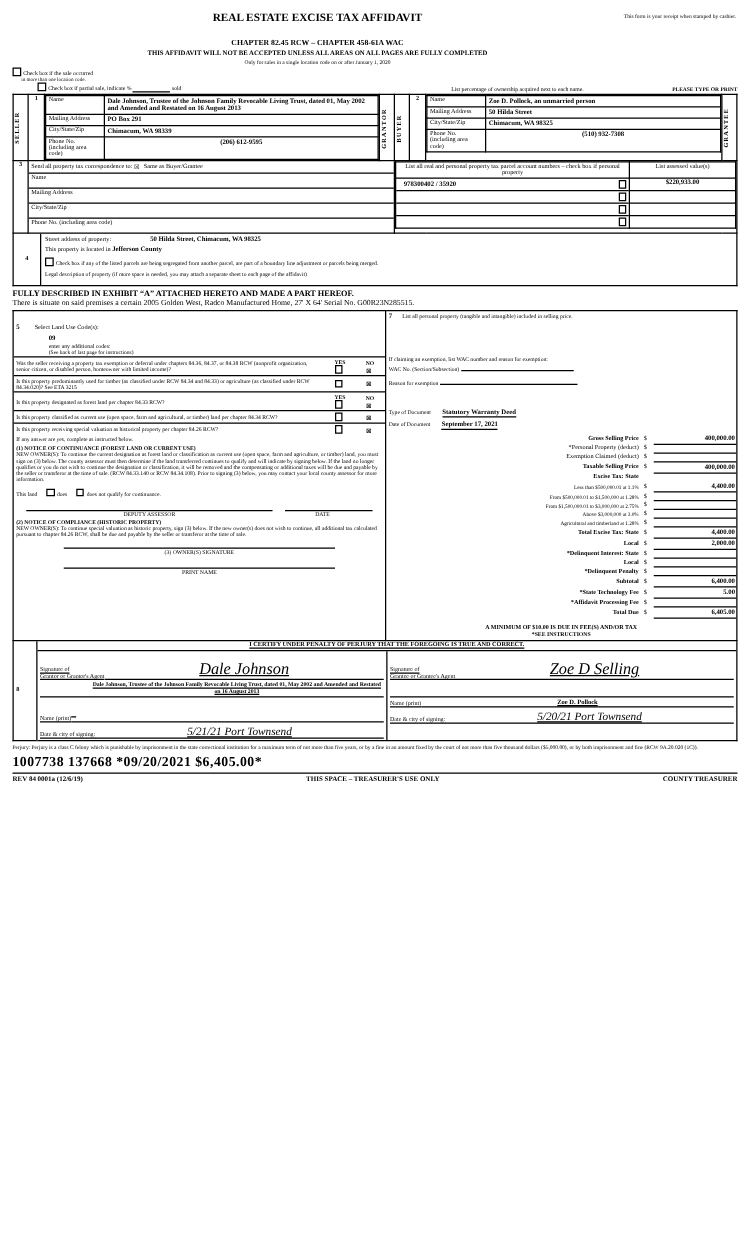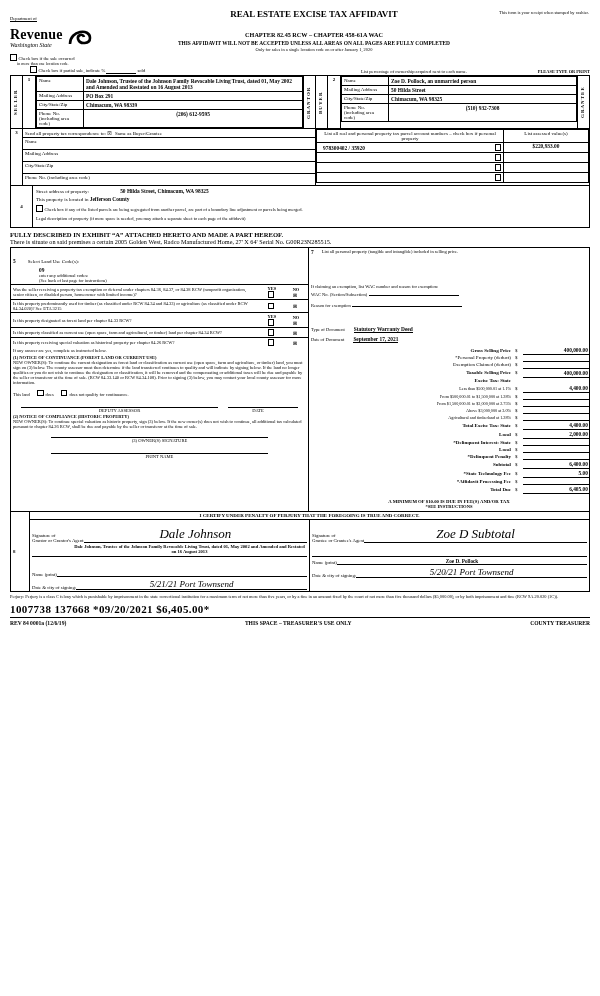--- a/index.html
+++ b/index.html
@@ -53,34 +53,20 @@
   .bignum{font-size:11px;font-weight:bold;letter-spacing:.4px;margin-top:4px;}
   .botline{display:flex;justify-content:space-between;font-size:5.6px;font-weight:bold;border-top:1px solid #000;margin-top:2px;padding-top:2px;}
   .u-inline{border-bottom:.6px solid #000;display:inline-block;min-width:70px;}
 </style>
 </head>
 <body>
 
 <div class="page">
 
   <div class="hdr">
-    <div class="logo">
-      <div class="dept">Department of</div>
-      <div style="display:flex;align-items:center;">
-        <div>
-          <div class="rev">Revenue</div>
-          <div class="wa">Washington State</div>
-        </div>
-        <span class="logoswirl">
-          <svg width="26" height="24" viewBox="0 0 26 24">
-              <path d="M3 20 C3 6, 23 4, 23 14 C23 20, 13 21, 11 15 C10 11, 16 9, 17 13" fill="none" stroke="#000" stroke-width="2.6"></path>
-            </svg>
-        </span>
-      </div>
-    </div>
     <div class="hdr-mid">
       <h1>REAL ESTATE EXCISE TAX AFFIDAVIT</h1>
       <h2>CHAPTER 82.45 RCW – CHAPTER 458-61A WAC</h2>
       <h3>THIS AFFIDAVIT WILL NOT BE ACCEPTED UNLESS ALL AREAS ON ALL PAGES ARE FULLY COMPLETED</h3>
       <div class="sub">Only for sales in a single location code on or after January 1, 2020</div>
     </div>
     <div class="hdr-right">
       <div>This form is your receipt when stamped by cashier.</div>
     </div>
   </div>
@@ -447,21 +433,21 @@
         <div class="ctr bold" style="font-size:4.6px;padding-bottom:2px;">*SEE INSTRUCTIONS</div>
       </td>
     </tr>
   </tbody>
     </table>
 
   <table style="width:100%;border:1px solid #000;border-top:none;">
     <tbody>
         <tr>
       <td style="width:14px;border-right:.6px solid #000;" class="cellpad bold">8</td>
-      <td style="padding:0;">
+      <td style="padding:0;text-decoration:underline;">
         <div class="ctr bold" style="font-size:5px;border-bottom:.6px solid #000;padding:1px 0;">I CERTIFY UNDER PENALTY OF PERJURY THAT THE FOREGOING IS TRUE AND CORRECT.</div>
         <table style="width:100%;">
           <tbody>
                 <tr>
             <td style="width:50%;border-right:.6px solid #000;padding:1px 2px;vertical-align:top;">
               <div style="display:flex;align-items:flex-end;height:22px;">
                 <div style="font-size:4.8px;white-space:pre-line;">Signature of
 Grantor or Grantor's Agent</div>
                 <div class="sig" style="flex:1;text-align:center;border-bottom:.6px solid #000;">Dale Johnson</div>
               </div>
@@ -472,21 +458,21 @@
               </div>
               <div style="display:flex;align-items:flex-end;margin-top:2px;">
                 <div style="font-size:4.8px;">Date &amp; city of signing:</div>
                 <div class="handw" style="flex:1;text-align:center;border-bottom:.6px solid #000;">5/21/21  Port Townsend</div>
               </div>
             </td>
             <td style="width:50%;padding:1px 2px;vertical-align:top;">
               <div style="display:flex;align-items:flex-end;height:22px;">
                 <div style="font-size:4.8px;white-space:pre-line;">Signature of
 Grantee or Grantee's Agent</div>
-                <div class="sig" style="flex:1;text-align:center;border-bottom:.6px solid #000;">Zoe D Subtotal</div>
+                <div class="sig" style="flex:1;text-align:center;border-bottom:.6px solid #000;">Zoe D Selling</div>
               </div>
               <div class="small ctr" style="padding:1px 0 2px 0;height:10px;"></div>
               <div style="display:flex;align-items:flex-end;border-top:.6px solid #000;padding-top:1px;">
                 <div style="font-size:4.8px;">Name (print)</div>
                 <div style="flex:1;border-bottom:.6px solid #000;text-align:center;font-size:5.2px;font-weight:bold;">Zoe D. Pollock</div>
               </div>
               <div style="display:flex;align-items:flex-end;margin-top:2px;">
                 <div style="font-size:4.8px;">Date &amp; city of signing:</div>
                 <div class="handw" style="flex:1;text-align:center;border-bottom:.6px solid #000;">5/20/21  Port Townsend</div>
               </div>

